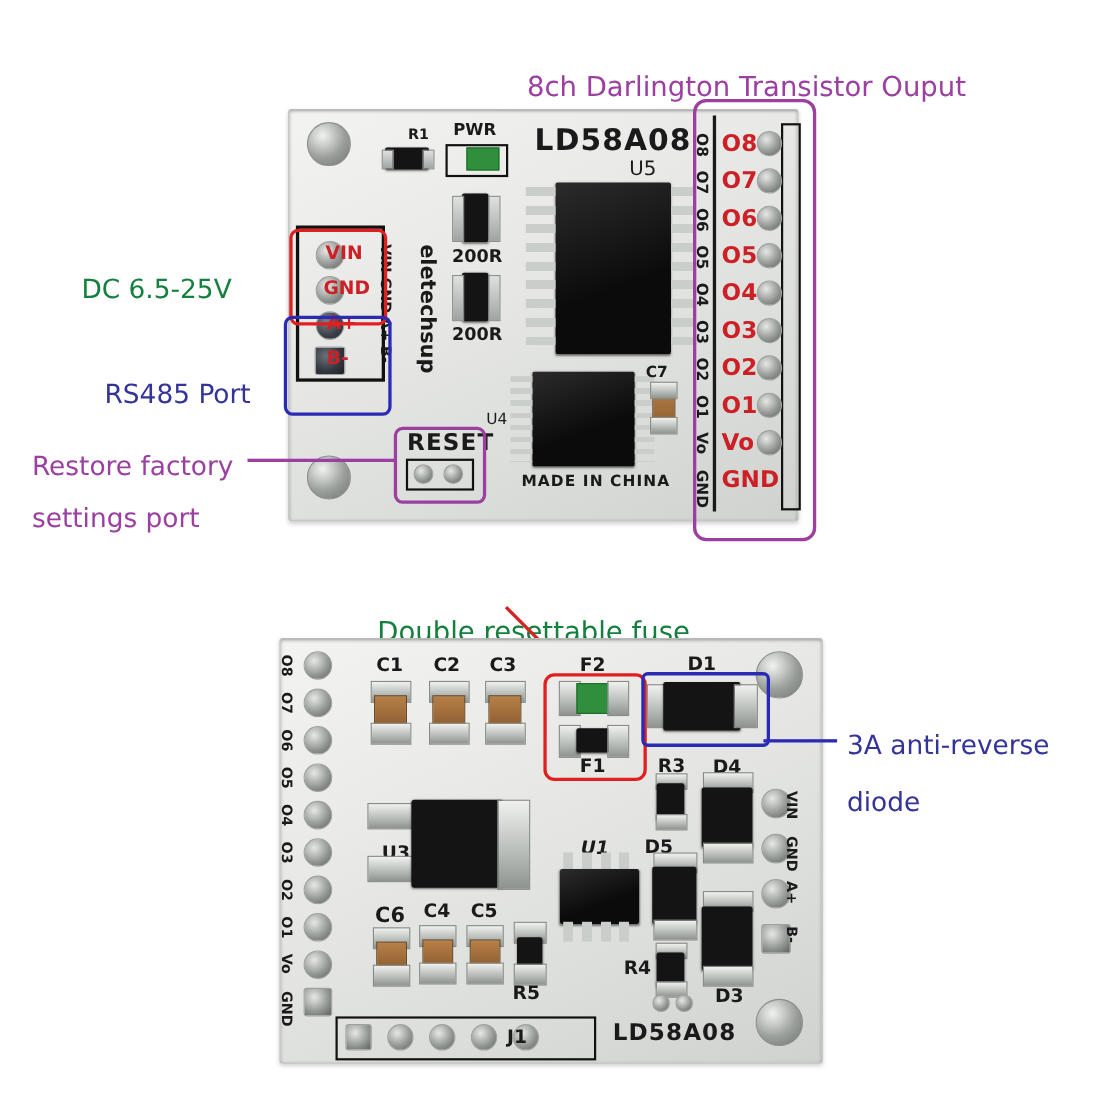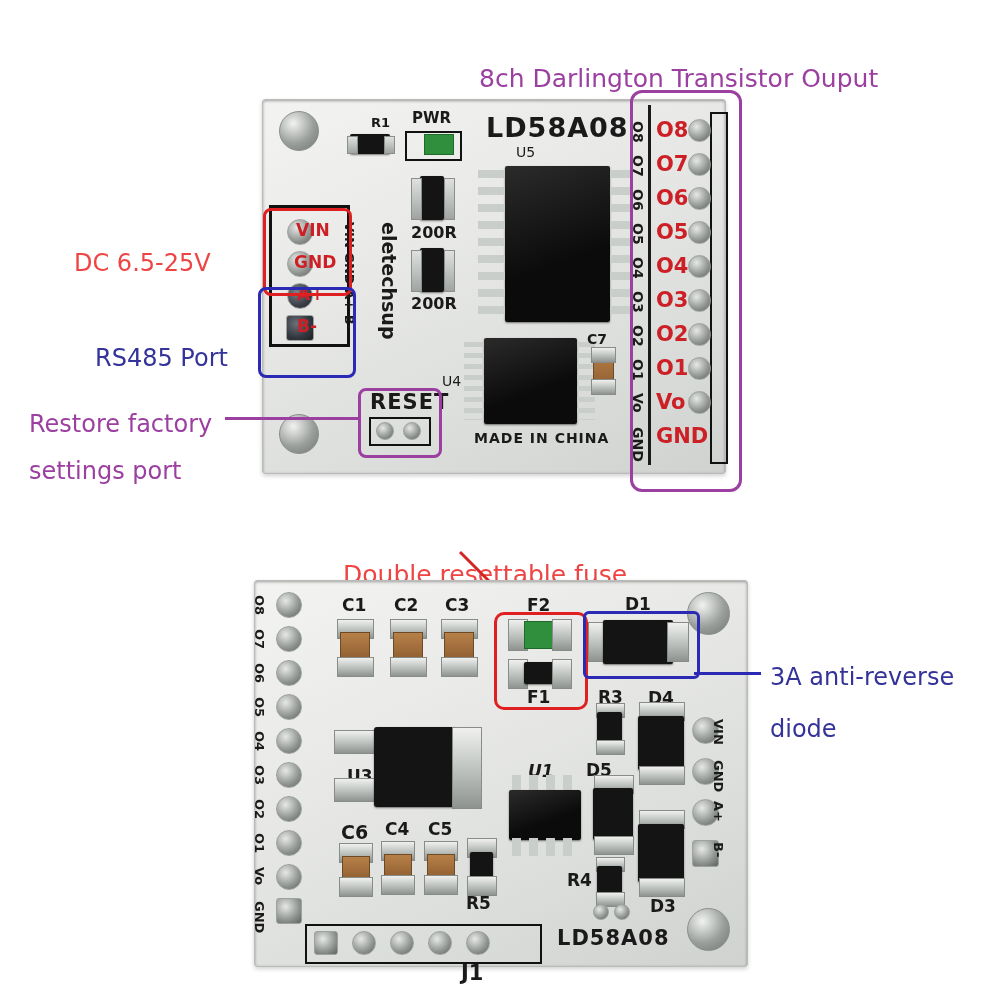--- a/index.html
+++ b/index.html
@@ -2,21 +2,21 @@
 <html><head>
 <meta charset="utf-8">
 <style>
   html,body{margin:0;padding:0;background:#ffffff;}
   body{width:1000px;height:1000px;position:relative;overflow:hidden;
        font-family:"DejaVu Sans",sans-serif;}
   .stage{position:absolute;left:0;top:0;width:1000px;height:1000px;}
 
   
   .anno{position:absolute;white-space:pre;line-height:1.18;margin-top:36px;}
-  .anno.red{color:#ef4444;}
+  .anno.red{color:#15803d;}
   .anno.blue{color:#333399;}
   .anno.purple{color:#9b3fa0;}
 
   
   .box{position:absolute;border-style:solid;background:transparent;}
   .box.red{border-color:#e02020;}
   .box.blue{border-color:#2a2ab5;}
   .box.purple{border-color:#9b3fa0;}
   .leader{position:absolute;background:#9b3fa0;}
   .leader.blue{background:#2a2ab5;}
@@ -66,21 +66,21 @@
   <div class="silk" style="left:371px;top:116px;font-size:13px;">R1</div>
   <div class="part" style="left:350px;top:134px;width:40px;height:20px;"></div>
   <div class="pin" style="left:347px;top:136px;width:9px;height:16px;"></div>
   <div class="pin" style="left:384px;top:136px;width:9px;height:16px;"></div>
 
   <div class="silk" style="left:412px;top:111px;font-size:15px;">PWR</div>
   <div class="outline" style="left:405px;top:131px;width:53px;height:26px;border-width:2px;"></div>
   <div class="green" style="left:424px;top:134px;width:28px;height:19px;"></div>
 
   <div class="silk" style="left:486px;top:114px;font-size:27px;letter-spacing:1px;">LD58A08</div>
-  <div class="silk" style="left:516px;top:145px;font-size:14px;font-weight:normal;">U5</div>
+  <div class="silk" style="left:572px;top:145px;font-size:18px;font-weight:normal;">U5</div>
 
   <div class="part ic" style="left:505px;top:166px;width:105px;height:156px;"></div>
   <div style="position:absolute;left:478px;top:170px;width:27px;height:150px;
               background:repeating-linear-gradient(180deg,#c9cecb 0 8px,transparent 8px 17px);"></div>
   <div style="position:absolute;left:610px;top:170px;width:22px;height:150px;
               background:repeating-linear-gradient(180deg,#c9cecb 0 8px,transparent 8px 17px);"></div>
 
   <div class="part" style="left:420px;top:176px;width:24px;height:44px;"></div>
   <div class="pin" style="left:411px;top:178px;width:9px;height:40px;"></div>
   <div class="pin" style="left:444px;top:178px;width:9px;height:40px;"></div>
@@ -311,17 +311,17 @@
   <div class="part" style="left:470px;top:852px;width:23px;height:28px;"></div>
   <div class="metal" style="left:467px;top:876px;width:28px;height:18px;"></div>
   <div class="silk" style="left:466px;top:895px;font-size:17px;">R5</div>
 
   <div class="outline" style="left:305px;top:924px;width:233px;height:36px;"></div>
   <div class="thole" style="left:314px;top:931px;width:22px;height:22px;border-radius:3px;"></div>
   <div class="thole" style="left:352px;top:931px;width:22px;height:22px;"></div>
   <div class="thole" style="left:390px;top:931px;width:22px;height:22px;"></div>
   <div class="thole" style="left:428px;top:931px;width:22px;height:22px;"></div>
   <div class="thole" style="left:466px;top:931px;width:22px;height:22px;"></div>
-  <div class="silk" style="left:461px;top:963px;font-size:21px;">J1</div>
+  <div class="silk" style="left:461px;top:935px;font-size:17px;">J1</div>
 
   <div class="silk" style="left:557px;top:928px;font-size:21px;letter-spacing:1px;">LD58A08</div>
 
 </div>
 
 </body></html>

